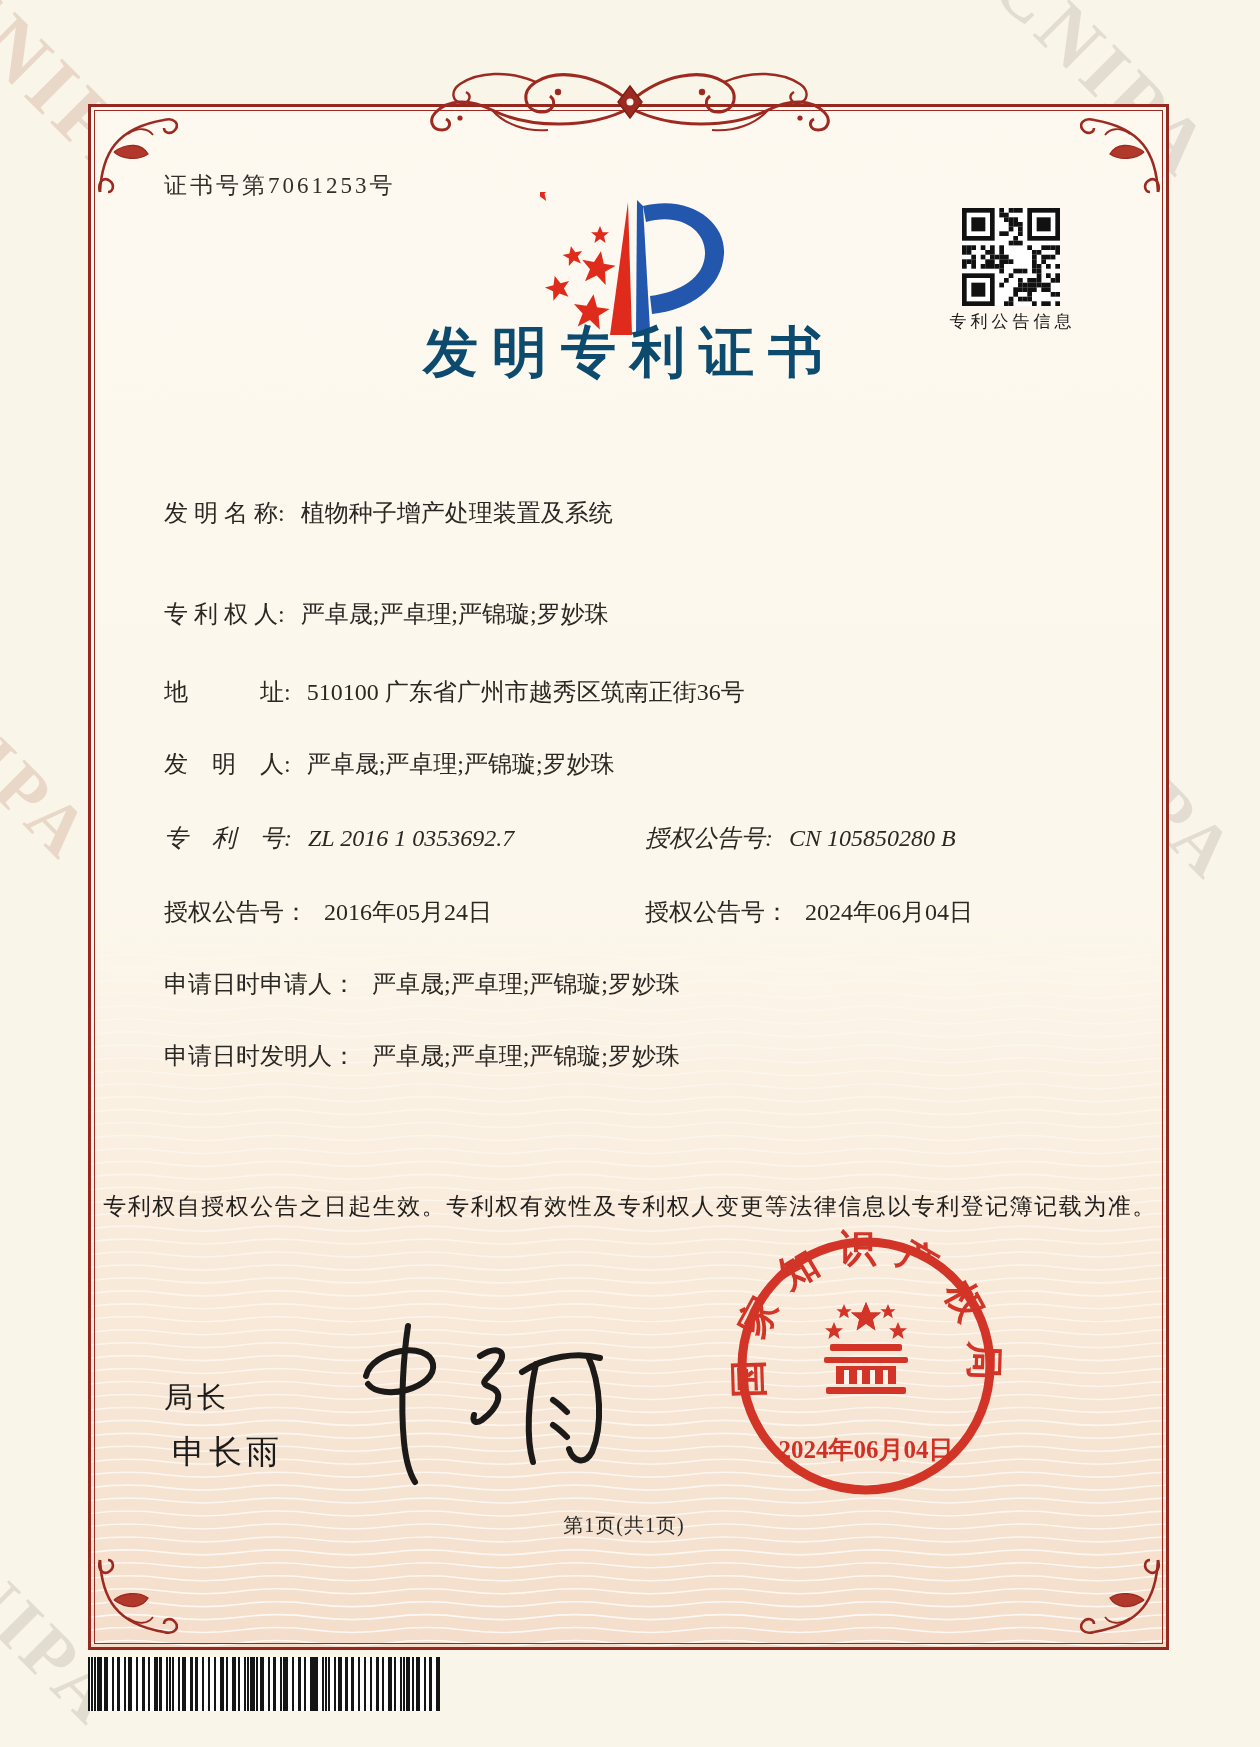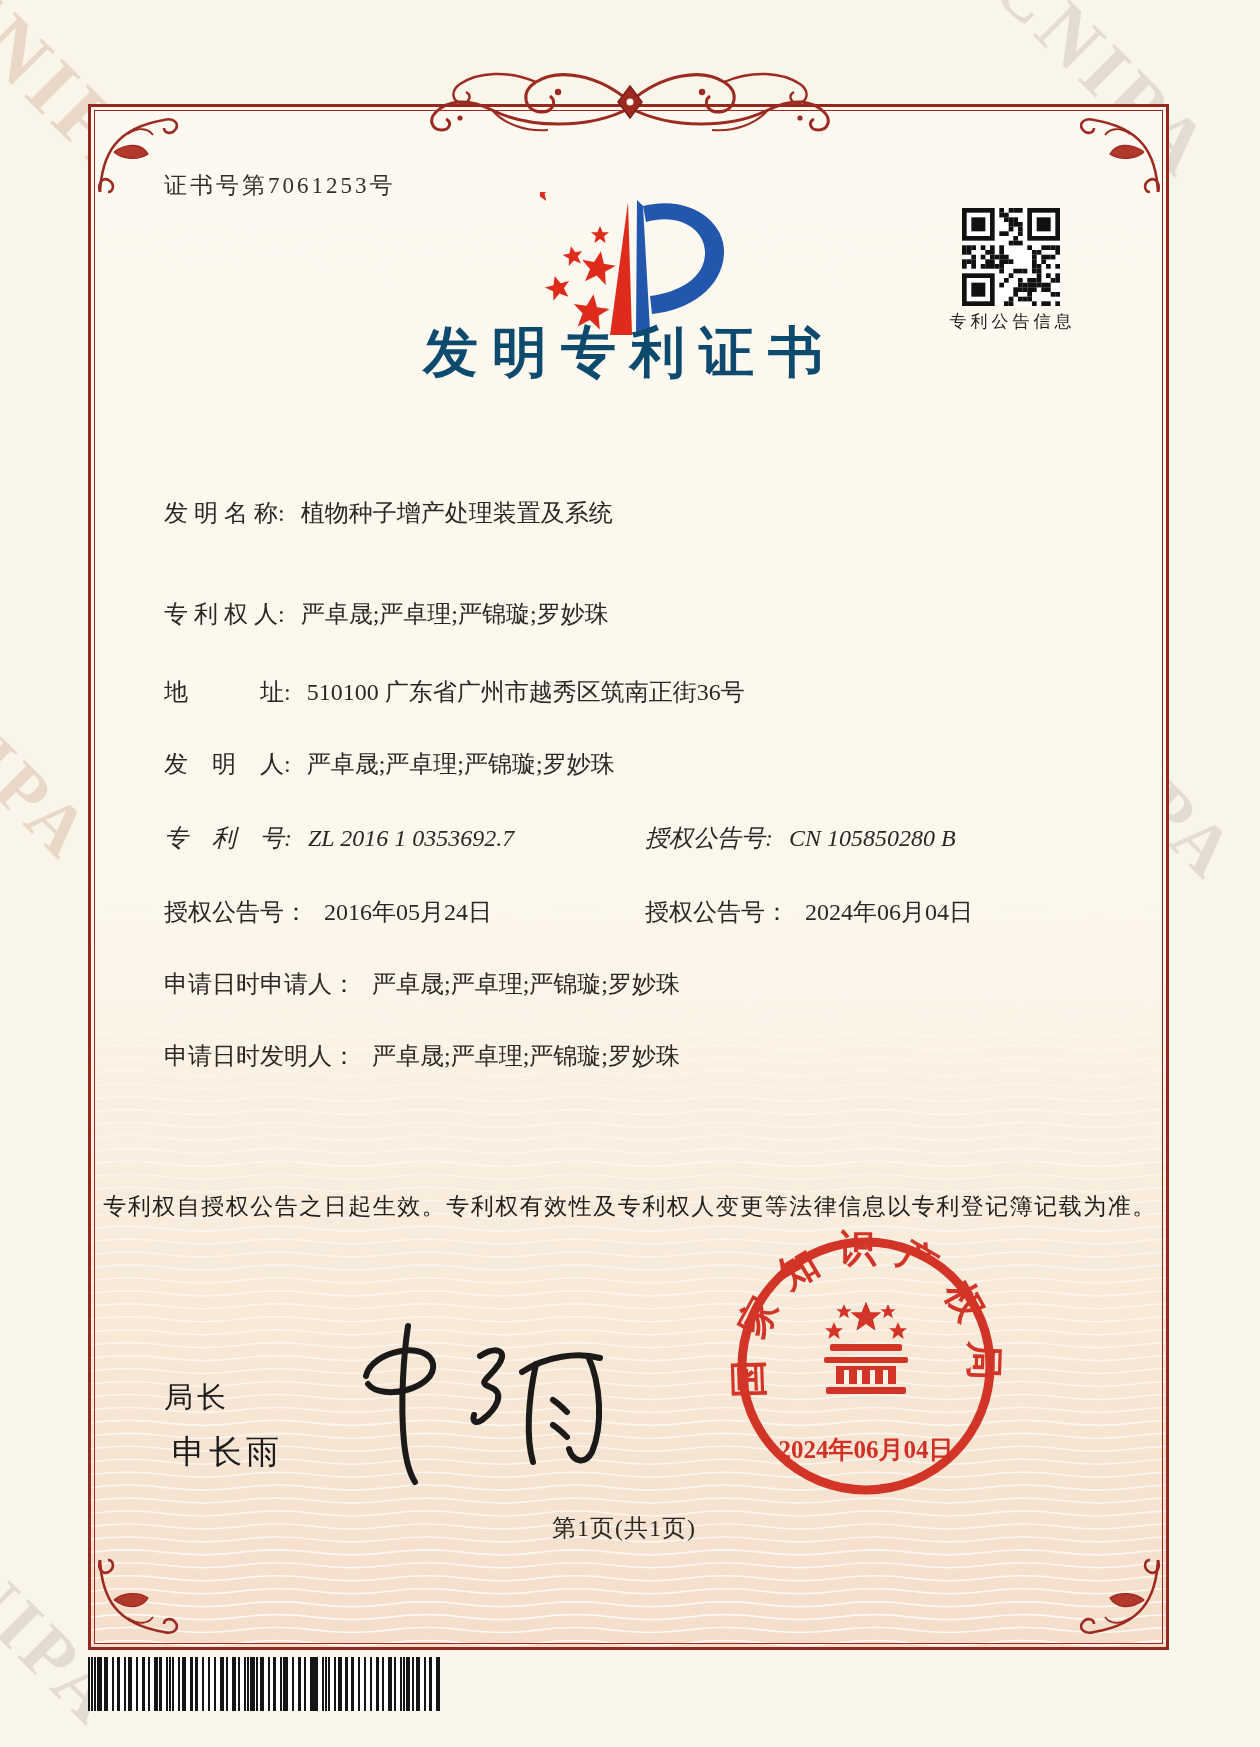--- a/index.html
+++ b/index.html
@@ -34,21 +34,21 @@
   .row .val{margin-left:16px;}
   .col2{position:absolute;left:481px;top:0;white-space:nowrap;}
 
   
   .notice{left:100px;right:100px;top:1186px;text-align:center;font-size:23px;
           line-height:42px;letter-spacing:1.5px;color:#211e1b;}
 
   
   .post-title{left:164px;top:1378px;font-size:29px;font-family:"Liberation Sans","DejaVu Sans",sans-serif;color:#1d1b19;letter-spacing:4px;}
   .post-name{left:172px;top:1430px;font-size:33px;font-family:Liberation Sans, sans-serif;color:#1d1b19;letter-spacing:4px;}
-  .footer-page{left:0;right:12px;top:1512px;text-align:center;font-size:24px;letter-spacing:1px;color:#2b2824;}
+  .footer-page{left:0;right:12px;top:1512px;text-align:center;font-size:20px;letter-spacing:1px;color:#2b2824;}
 
   .barcode{left:88px;top:1657px;width:352px;height:54px;background-color:#fff;
      background-image:
        repeating-linear-gradient(90deg,#151515 0 2px,transparent 2px 6px),
        repeating-linear-gradient(90deg,transparent 0 3px,#151515 3px 5px,transparent 5px 13px),
        repeating-linear-gradient(90deg,transparent 0 9px,#151515 9px 12px,transparent 12px 31px);}
 
   svg{display:block;}
 </style>
 </head>

